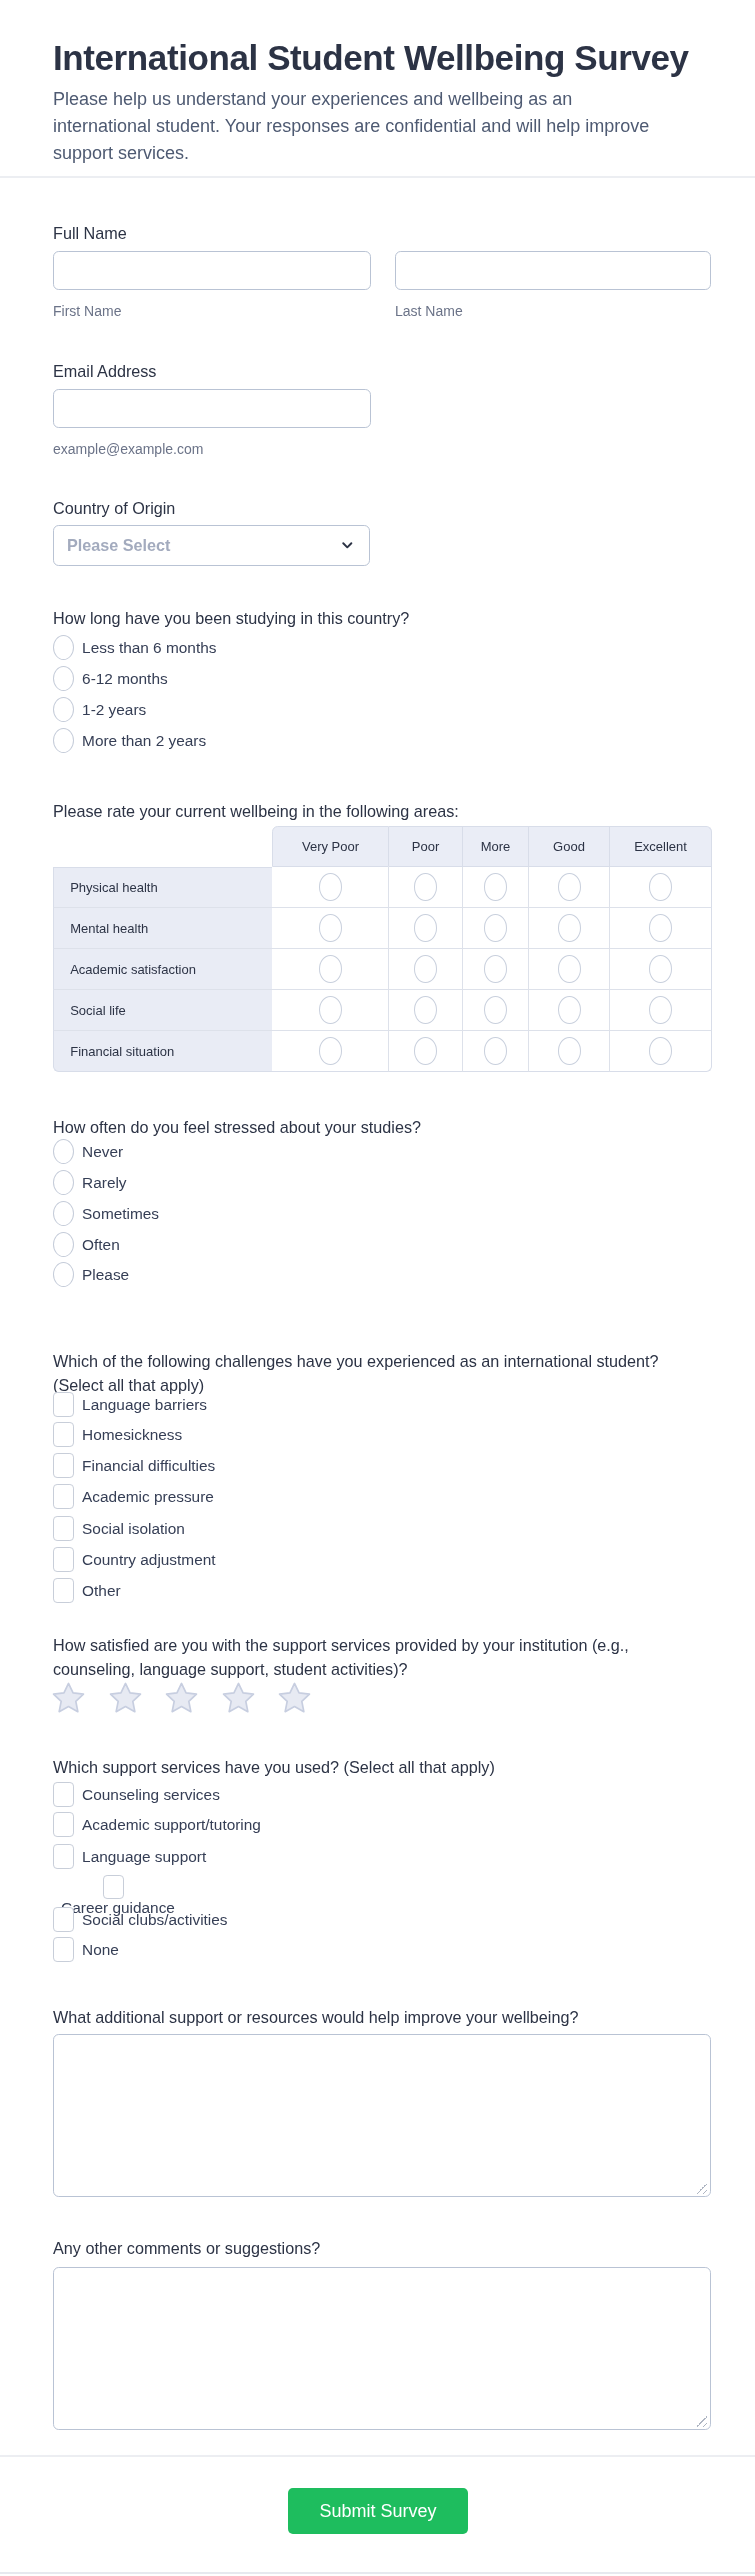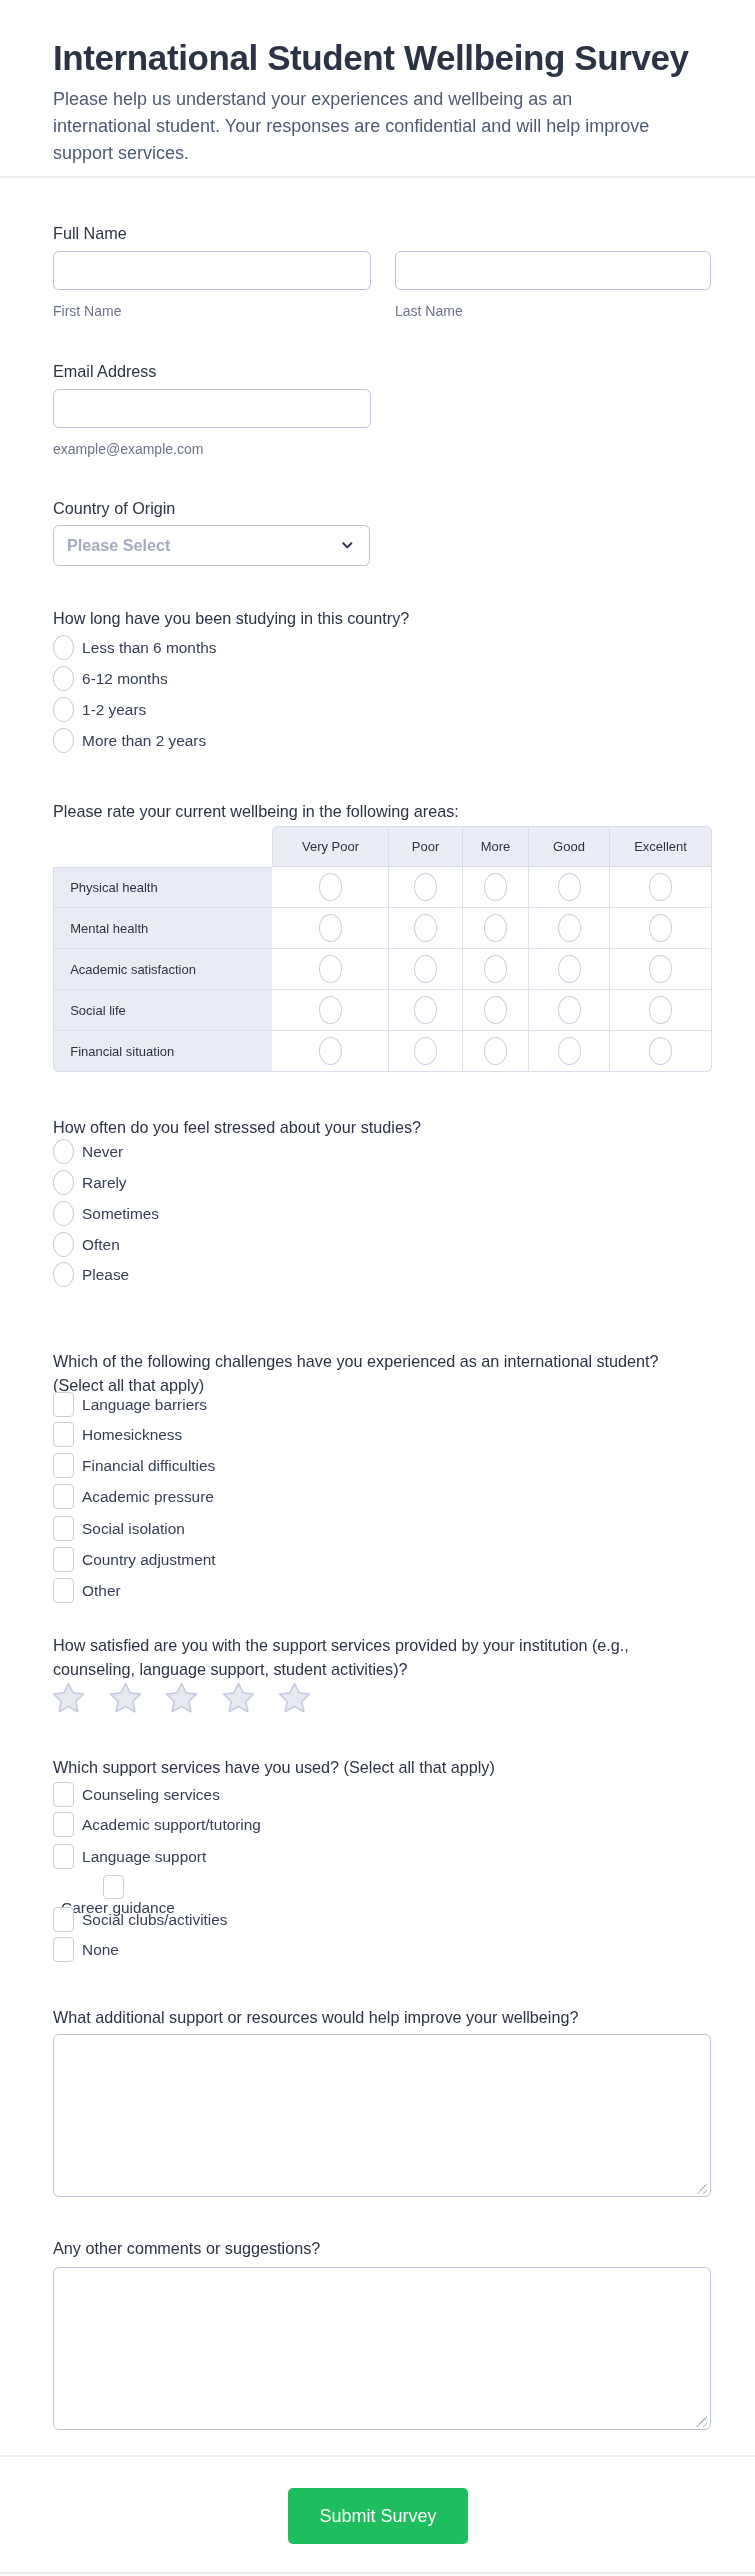--- a/index.html
+++ b/index.html
@@ -89,21 +89,21 @@
   .matrix-oval {
     width:23px; height:28.4px; border:1.6px solid #c9d0dd; border-radius:50%;
     background:#fff; cursor:pointer;
   }
   
   .stars-row { left:50px; top:1680px; display:flex; gap:19.5px; }
   .star-svg { width:37px; height:37px; cursor:pointer; }
   
   .footer-divider { left:0; top:2455px; width:755px; height:1.6px; background:#eceef2; }
   .submit-btn {
-    left:288px; top:2488px; width:180px; height:56px;
+    left:288px; top:2488px; width:180px; height:46px;
     background:#1ebd5e; border:none; border-radius:4.9px; cursor:pointer;
     color:#ffffff; font-family:inherit; font-size:18px; font-weight:500;
     display:flex; align-items:center; justify-content:center;
   }
   .chev { width:14.6px; height:14.6px; flex:0 0 auto; }
 </style>
 </head>
 <body>
 
 <h1 class="abs form-title">International Student Wellbeing Survey</h1>

